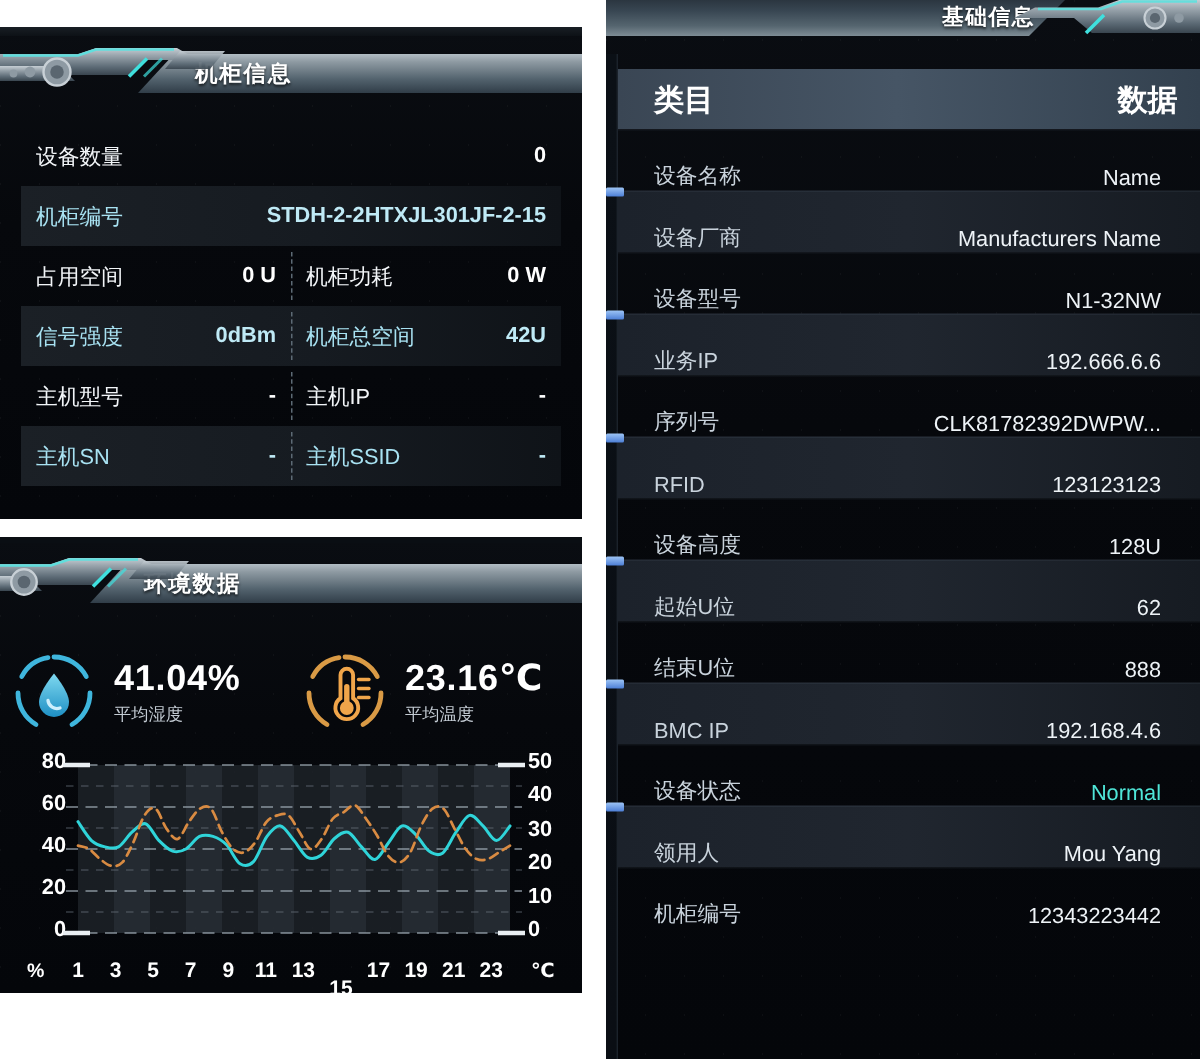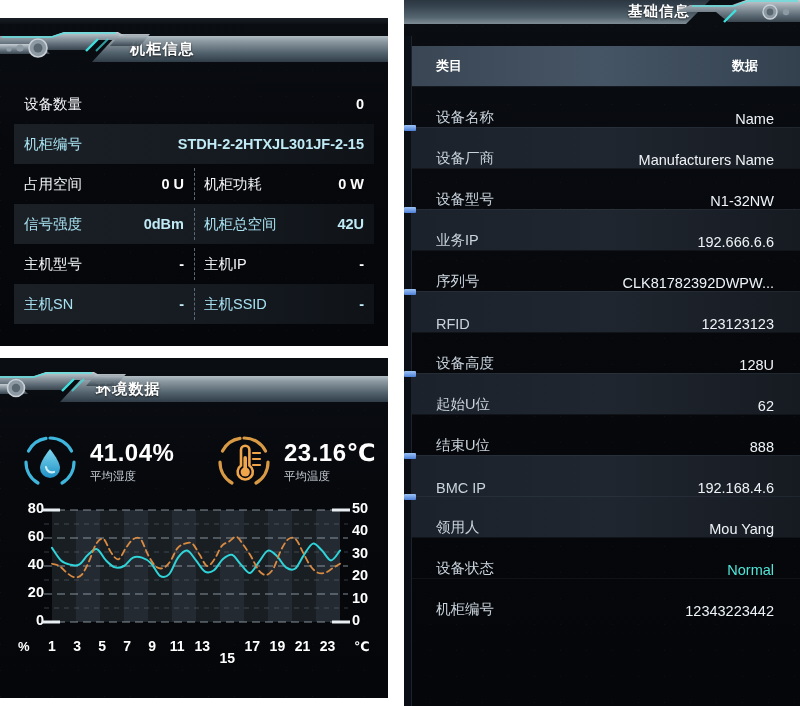--- a/index.html
+++ b/index.html
@@ -69,31 +69,31 @@
   .lbl-w { color:#f2f5f8; }
   .lbl-c { color:#a8e2f2; }
   .val-w { color:#ffffff; }
   .val-c { color:#bfeaf6; }
   .vdiv {
     position:absolute; left:50%; top:4px; bottom:4px; width:0;
     border-left:1px dashed #5d6a75;
   }
 
   
-  #panelB { left:0; top:358px; width:388px; height:340px; }
+  #panelB { left:0; top:358px; width:388px; height:304px; }
   #panelB .hdr { top:18px; }
   #panelB .hdr-plate {
     left:60px; right:0;
     clip-path: polygon(24px 0, 100% 0, 100% 100%, 0 100%);
     background: linear-gradient(180deg,#b2bdc4 0%, #8e9aa2 20%, #52626d 65%, #303d48 100%);
   }
   #panelB .hdr-title { margin-left:96px; }
 
   .gauges { position:absolute; top:68px; left:0; width:100%; height:72px; display:flex; }
-  .gauge { flex:1; display:flex; align-items:center; padding-left:22px; }
+  .gauge { flex:1; display:flex; align-items:center; padding-left:8px; }
   .ring { position:relative; width:56px; height:56px; flex:0 0 56px; }
   .gtxt { margin-left:12px; }
   .gval { font-size:24px; font-weight:700; color:#ffffff; line-height:1.05; letter-spacing:.5px; }
   .glbl { font-size:11.5px; color:#c3cbd3; margin-top:4px; }
 
   
   .chart-wrap { position:absolute; left:0; top:146px; width:100%; height:160px; }
   .ytick { position:absolute; font-size:14.5px; font-weight:700; color:#ffffff; }
   .xlabels { position:absolute; left:0; top:134px; width:100%; height:22px; }
   .xtick { position:absolute; font-size:14px; font-weight:700; color:#ffffff; transform:translateX(-50%); }
@@ -110,23 +110,23 @@
   #panelC .hdr-title {
     position:absolute; right:110px; top:2px; font-size:14.5px; letter-spacing:1px;
   }
   .armRight { position:absolute; right:0; top:-2px; width:180px; height:30px; z-index:7; }
 
   .thead {
     position:absolute; left:8px; right:0; top:46px; height:40px;
     background:linear-gradient(90deg,#3a4654 0%, #465565 48%, #33414f 100%);
     display:flex; align-items:center;
   }
-  .thead .th { font-size:13px; font-weight:700; color:#ffffff; }
+  .thead .th { font-size:20px; font-weight:700; color:#ffffff; }
   .thead .th.c1 { margin-left:24px; }
-  .thead .th.c2 { margin-left:auto; margin-right:42px; }
+  .thead .th.c2 { margin-left:auto; margin-right:15px; }
 
   .tbody { position:absolute; left:8px; right:0; top:86px; bottom:0; }
   .trow {
     position:relative; height:41px; display:flex; align-items:flex-end;
     border-top:1px solid rgba(120,140,160,0.10);
   }
   .trow.alt { background:linear-gradient(90deg,#1c222b 0%, #20262f 50%, #161b22 100%); }
   .trow .tl { margin-left:24px; font-size:14.5px; color:#c9d3dc; white-space:nowrap; }
   .trow .tv { margin-left:auto; margin-right:26px; font-size:14.5px; font-weight:400; color:#eef3f7; white-space:nowrap; }
   .trow .tv.accent { color:#4fe6d8; }
@@ -459,29 +459,29 @@
         </div>
         <div class="trow">
           <span class="tl">结束U位</span>
           <span class="tv">888</span>
         </div>
         <div class="trow alt">
           <div class="marker"></div>
           <span class="tl">BMC IP</span>
           <span class="tv">192.168.4.6</span>
         </div>
+        <div class="trow">
+          <span class="tl">设备状态</span>
+          <span class="tv accent">Normal</span>
+        </div>
         <div class="trow alt">
           <div class="marker"></div>
           <span class="tl">领用人</span>
           <span class="tv">Mou Yang</span>
         </div>
         <div class="trow">
-          <span class="tl">设备状态</span>
-          <span class="tv accent">Normal</span>
-        </div>
-        <div class="trow">
           <span class="tl">机柜编号</span>
           <span class="tv">12343223442</span>
         </div>
       </div>
   </div>
 
 </div>
 
 </body></html>

